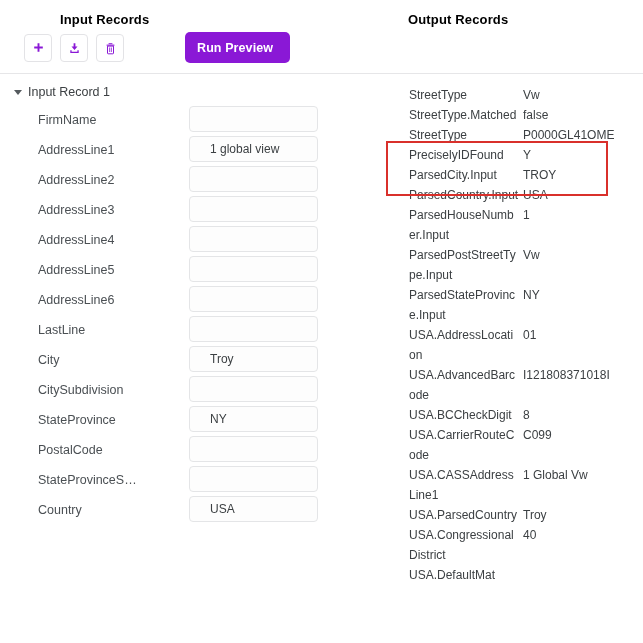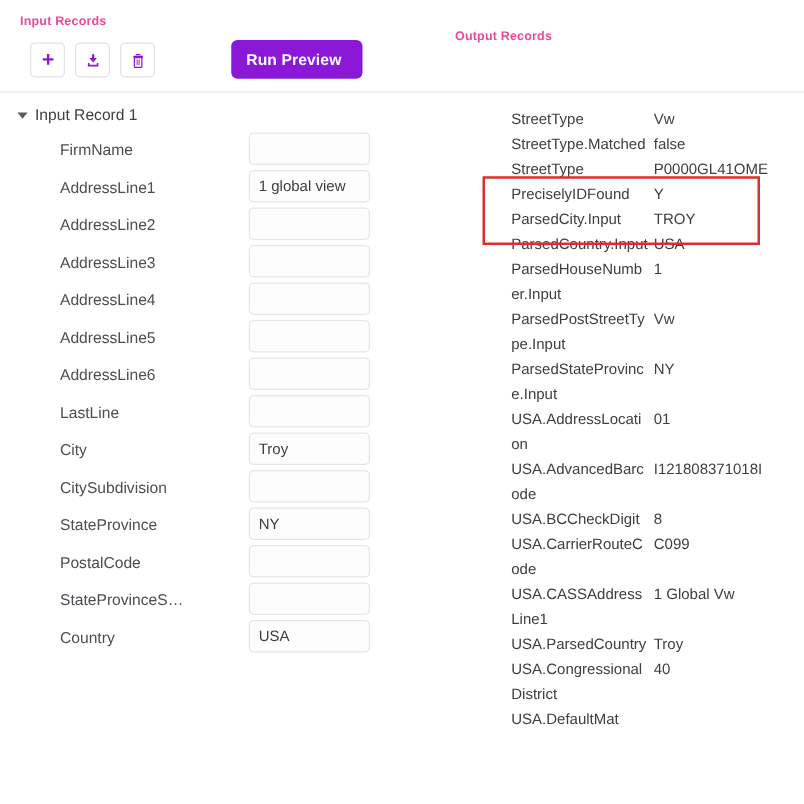--- a/index.html
+++ b/index.html
@@ -12,28 +12,29 @@
     background: #ffffff;
     font-family: "Liberation Sans", sans-serif;
     overflow: hidden;
     position: relative;
     color: #333333;
   }
 
   
   .panel-title {
     position: absolute;
-    font-size: 10px;
+    font-size: 13px;
     font-weight: bold;
-    color: #ec4899;
+    color: #000000;
     letter-spacing: 0.15px;
     white-space: nowrap;
+    margin-left: 44px;
   }
   #input-records-title { left: 16px; top: 12px; }
-  #output-records-title { left: 364px; top: 24px; }
+  #output-records-title { left: 364px; top: 12px; }
 
   
   .toolbar {
     position: absolute;
     left: 24px;
     top: 34px;
     display: flex;
     gap: 8px;
   }
   .tool-btn {
@@ -99,50 +100,50 @@
   }
   #input-record-group-header .group-label {
     font-size: 12.5px;
     color: #3c4043;
     white-space: nowrap;
   }
 
   
   #input-fields {
     position: absolute;
-    left: 12px;
+    left: 2px;
     top: 106px;
     width: 310px;
   }
   .field-row {
     position: relative;
     height: 30px;
   }
   .field-label {
     position: absolute;
     left: 36px;
     top: 7px;
     font-size: 12.5px;
     color: #4a4f53;
     white-space: nowrap;
   }
   .field-input {
     position: absolute;
     left: 187px;
     top: 0;
-    width: 97px;
+    width: 129px;
     height: 26px;
     box-sizing: border-box;
     border: 1px solid #e4e5e7;
     border-radius: 4px;
     background: #fdfdfd;
     font-family: "Liberation Sans", sans-serif;
     font-size: 12px;
     color: #3c4043;
-    padding: 0 7px;
+    padding: 0 20px;
     outline: none;
   }
 
   
   #output-rows {
     position: absolute;
     left: 15px;
     top: 85px;
     width: 641px;
   }

